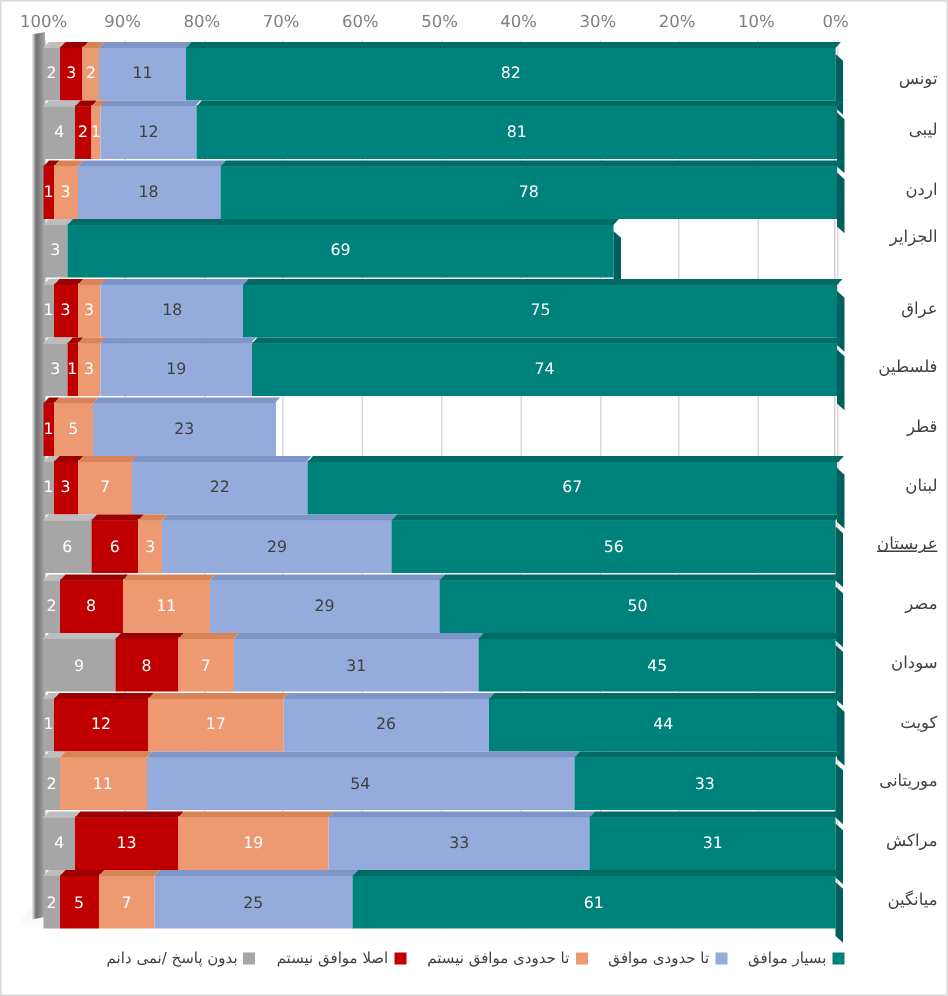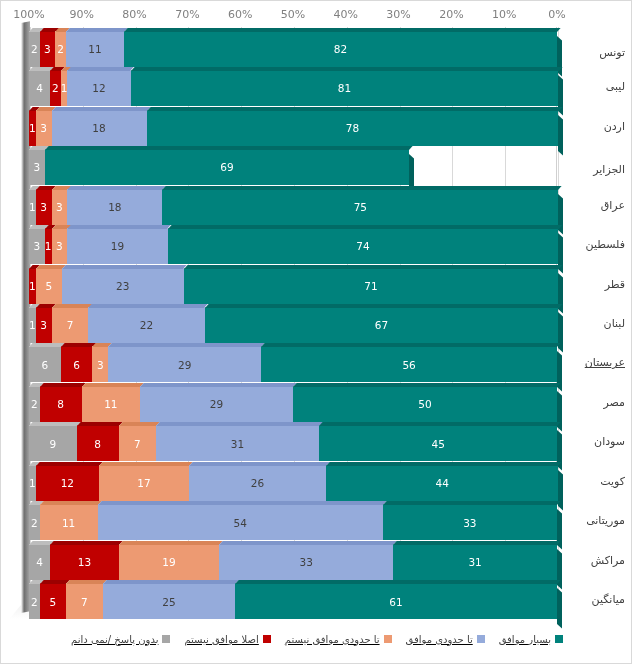--- a/index.html
+++ b/index.html
@@ -161,21 +161,20 @@
     top: 626px;
     width: 632px;
     height: 24px;
     display: flex;
     flex-direction: row-reverse;
     align-items: center;
     justify-content: center;
     gap: 14px;
     direction: rtl;
     z-index: 6;
-    text-decoration: underline;
   }
   .legend-item {
     display: flex;
     flex-direction: row;
     align-items: center;
     gap: 4px;
     font-size: 10px;
     color: #404040;
     white-space: nowrap;
   }
@@ -321,24 +320,20 @@
       <div class="bar-row" style="top: 240.533px;">
         <div class="seg seg-sd" style="flex: 0 0 5.28px;">
           <span class="seg-label">1</span>
         </div>
         <div class="seg seg-sdw" style="flex: 0 0 26.4px;">
           <span class="seg-label">5</span>
         </div>
         <div class="seg seg-sa" style="flex: 0 0 121.44px;">
           <span class="seg-label">23</span>
         </div>
-        <div class="seg seg-str" style="flex: 0 0 374.88px;">
-          <span class="seg-label">71</span>
-          <div class="cap-3d"></div>
-        </div>
       </div>
       <div class="bar-row" style="top: 280px;">
         <div class="seg seg-dk" style="flex: 0 0 5.28px;">
           <span class="seg-label">1</span>
         </div>
         <div class="seg seg-sd" style="flex: 0 0 15.84px;">
           <span class="seg-label">3</span>
         </div>
         <div class="seg seg-sdw" style="flex: 0 0 36.96px;">
           <span class="seg-label">7</span>
@@ -473,21 +468,21 @@
           <span class="seg-label">61</span>
           <div class="cap-3d"></div>
         </div>
       </div>
     </div>
 
   <div id="cat-labels">
       <div class="cat-label" style="top: 19px;">تونس</div>
       <div class="cat-label" style="top: 53.2px;">لیبی</div>
       <div class="cat-label" style="top: 92.6667px;">اردن</div>
-      <div class="cat-label" style="top: 136px;">الجزایر</div>
+      <div class="cat-label" style="top: 124px;">الجزایر</div>
       <div class="cat-label" style="top: 171.6px;">عراق</div>
       <div class="cat-label" style="top: 211.067px;">فلسطین</div>
       <div class="cat-label" style="top: 250.533px;">قطر</div>
       <div class="cat-label" style="top: 290px;">لبنان</div>
       <div class="cat-label" style="top: 329.467px; text-decoration: underline;">عربستان</div>
       <div class="cat-label" style="top: 368.933px;">مصر</div>
       <div class="cat-label" style="top: 408.4px;">سودان</div>
       <div class="cat-label" style="top: 447.867px;">کویت</div>
       <div class="cat-label" style="top: 487.333px;">موریتانی</div>
       <div class="cat-label" style="top: 526.8px;">مراکش</div>

